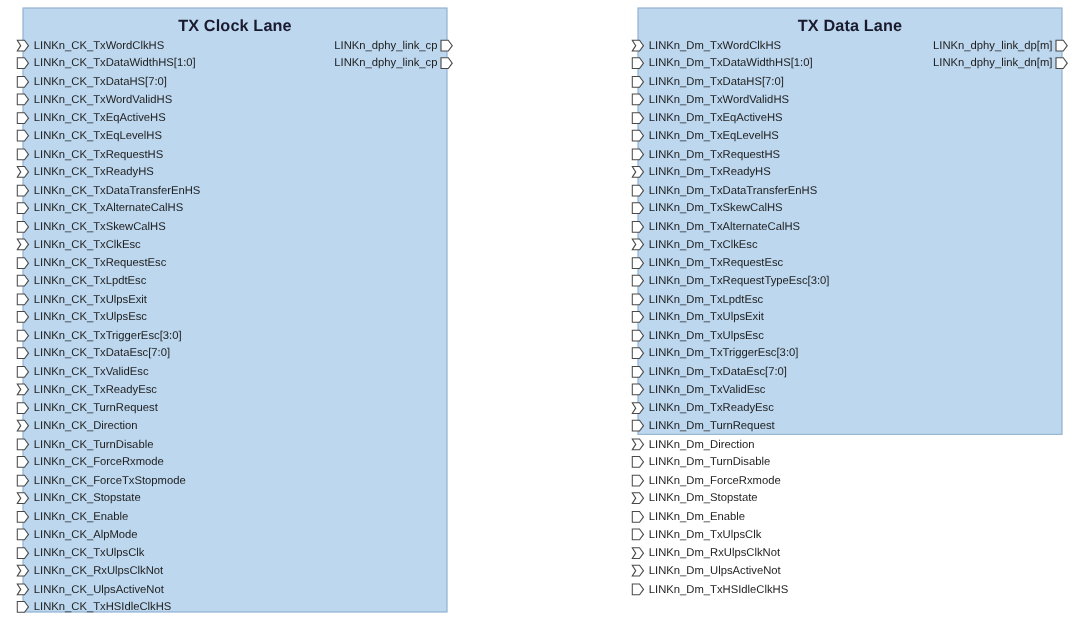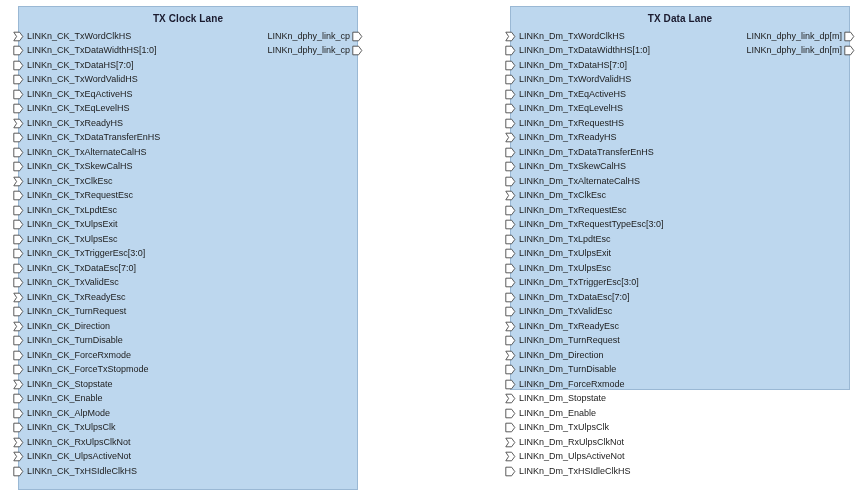--- a/index.html
+++ b/index.html
@@ -28,21 +28,21 @@
     border: 1px solid #9ab8d4;
     box-sizing: border-box;
   }
 
   .block-title {
     position: absolute;
     left: 0;
     right: 0;
     top: 6px;
     text-align: center;
-    font-size: 10px;
+    font-size: 13px;
     font-weight: bold;
     color: #1a1a2e;
     letter-spacing: 0.1px;
     white-space: nowrap;
   }
 
   .ports-in, .ports-out {
     position: absolute;
     top: 22px;
   }
@@ -131,20 +131,28 @@
           <span class="glyph">
             <svg viewBox="0 0 11 11">
               <path d="M0.8 1.2 L6.6 1.2 L9.8 5.5 L6.6 9.8 L0.8 9.8 Z" fill="#ffffff" stroke="#4a4a4a" stroke-width="0.9" stroke-linejoin="miter"></path>
             </svg>
           </span>
           <span class="port-label">LINKn_CK_TxEqLevelHS</span>
         </div>
         <div class="port">
           <span class="glyph">
             <svg viewBox="0 0 11 11">
+              <path d="M0.8 1.2 L6.6 1.2 L9.8 5.5 L6.6 9.8 L0.8 9.8 Z" fill="#ffffff" stroke="#4a4a4a" stroke-width="0.9" stroke-linejoin="miter"></path>
+            </svg>
+          </span>
+          <span class="port-label">LINKn_CK_TxRequestHS</span>
+        </div>
+        <div class="port">
+          <span class="glyph">
+            <svg viewBox="0 0 11 11">
               <path d="M0.8 1.2 L6.6 1.2 L9.8 5.5 L6.6 9.8 L0.8 9.8 L3.6 5.5 Z" fill="#ffffff" stroke="#4a4a4a" stroke-width="0.9" stroke-linejoin="miter"></path>
             </svg>
           </span>
           <span class="port-label">LINKn_CK_TxReadyHS</span>
         </div>
         <div class="port">
           <span class="glyph">
             <svg viewBox="0 0 11 11">
               <path d="M0.8 1.2 L6.6 1.2 L9.8 5.5 L6.6 9.8 L0.8 9.8 Z" fill="#ffffff" stroke="#4a4a4a" stroke-width="0.9" stroke-linejoin="miter"></path>
             </svg>
@@ -349,21 +357,21 @@
           <span class="port-label">LINKn_dphy_link_cp</span>
           <span class="glyph">
             <svg viewBox="0 0 11 11">
               <path d="M0.8 1.2 L6.6 1.2 L9.8 5.5 L6.6 9.8 L0.8 9.8 Z" fill="#ffffff" stroke="#4a4a4a" stroke-width="0.9" stroke-linejoin="miter"></path>
             </svg>
           </span>
         </div>
       </div>
   </div>
 
-  <div class="block" id="block-1" style="left:510px; top:6px; width:340px; height:384px;">
+  <div class="block" id="block-1" style="left:510px; top:6px; width:340px; height:342px;">
     <div class="block-title">TX Data Lane</div>
     <div class="ports-in">
         <div class="port">
           <span class="glyph">
             <svg viewBox="0 0 11 11">
               <path d="M0.8 1.2 L6.6 1.2 L9.8 5.5 L6.6 9.8 L0.8 9.8 L3.6 5.5 Z" fill="#ffffff" stroke="#4a4a4a" stroke-width="0.9" stroke-linejoin="miter"></path>
             </svg>
           </span>
           <span class="port-label">LINKn_Dm_TxWordClkHS</span>
         </div>

